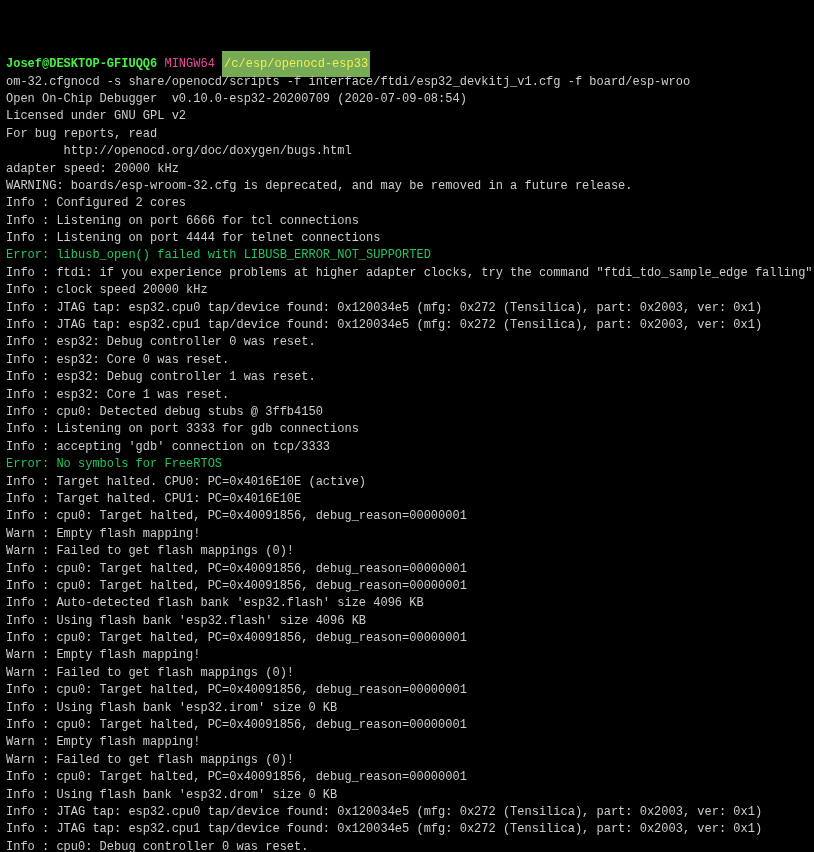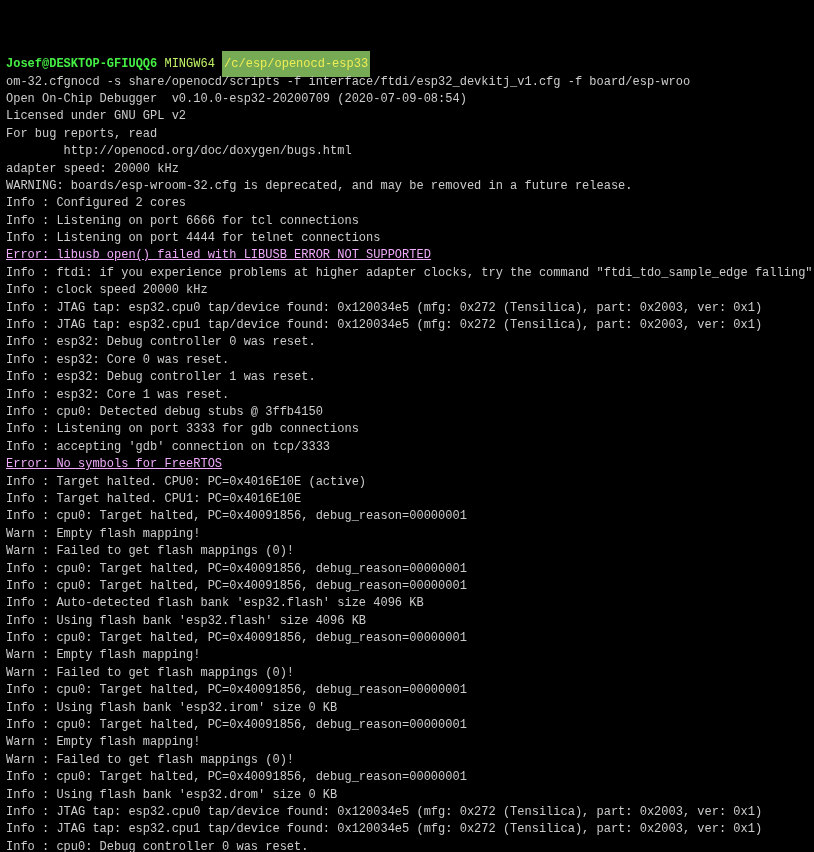--- a/index.html
+++ b/index.html
@@ -9,24 +9,24 @@
       font-family: 'Consolas', 'Courier New', monospace;
       font-size: 12px;
       line-height: 1.45;
       padding: 4px 6px;
       width: 814px;
       height: 852px;
       overflow: hidden;
       white-space: pre;
     }
     .prompt-user { color: #4e4; font-weight: bold; }
-    .prompt-host { color: #bef264; }
+    .prompt-host { color: #ec4899; }
     .prompt-path { color: #ee5; background: #7a5; padding: 6px 2px; }
     .line { display: block; }
-    .error { color: #f0abfc; text-decoration: underline; }
+    .error { color: #22c55e; }
   </style>
 </head>
 <body>
 
 
 <div><span class="line"><span class="prompt-user"><span>Josef</span><span>@</span><span>DESKTOP-GFIUQQ6</span></span> <span class="prompt-host">MINGW64</span> <span class="prompt-path">/c/esp/openocd-esp33</span></span><span class="line">om-32.cfgnocd -s share/openocd/scripts -f interface/ftdi/esp32_devkitj_v1.cfg -f board/esp-wroo</span><span id="header-lines"><span class="line">Open On-Chip Debugger  v0.10.0-esp32-20200709 (2020-07-09-08:54)</span><span class="line">Licensed under GNU GPL v2</span><span class="line">For bug reports, read</span><span class="line">        http://openocd.org/doc/doxygen/bugs.html</span><span class="line">adapter speed: 20000 kHz</span><span class="line"></span></span><span class="line">WARNING: boards/esp-wroom-32.cfg is deprecated, and may be removed in a future release.</span><span id="log-lines"><span class="line">Info : Configured 2 cores</span><span class="line">Info : Listening on port 6666 for tcl connections</span><span class="line">Info : Listening on port 4444 for telnet connections</span><span class="line"><span class="error">Error: libusb_open() failed with LIBUSB_ERROR_NOT_SUPPORTED</span></span><span class="line">Info : ftdi: if you experience problems at higher adapter clocks, try the command "ftdi_tdo_sample_edge falling"</span><span class="line">Info : clock speed 20000 kHz</span><span class="line">Info : JTAG tap: esp32.cpu0 tap/device found: 0x120034e5 (mfg: 0x272 (Tensilica), part: 0x2003, ver: 0x1)</span><span class="line">Info : JTAG tap: esp32.cpu1 tap/device found: 0x120034e5 (mfg: 0x272 (Tensilica), part: 0x2003, ver: 0x1)</span><span class="line">Info : esp32: Debug controller 0 was reset.</span><span class="line">Info : esp32: Core 0 was reset.</span><span class="line">Info : esp32: Debug controller 1 was reset.</span><span class="line">Info : esp32: Core 1 was reset.</span><span class="line">Info : cpu0: Detected debug stubs @ 3ffb4150</span><span class="line">Info : Listening on port 3333 for gdb connections</span><span class="line">Info : accepting 'gdb' connection on tcp/3333</span><span class="line"><span class="error">Error: No symbols for FreeRTOS</span></span><span class="line">Info : Target halted. CPU0: PC=0x4016E10E (active)</span><span class="line">Info : Target halted. CPU1: PC=0x4016E10E</span><span class="line">Info : cpu0: Target halted, PC=0x40091856, debug_reason=00000001</span><span class="line">Warn : Empty flash mapping!</span><span class="line">Warn : Failed to get flash mappings (0)!</span><span class="line">Info : cpu0: Target halted, PC=0x40091856, debug_reason=00000001</span><span class="line">Info : cpu0: Target halted, PC=0x40091856, debug_reason=00000001</span><span class="line">Info : Auto-detected flash bank 'esp32.flash' size 4096 KB</span><span class="line">Info : Using flash bank 'esp32.flash' size 4096 KB</span><span class="line">Info : cpu0: Target halted, PC=0x40091856, debug_reason=00000001</span><span class="line">Warn : Empty flash mapping!</span><span class="line">Warn : Failed to get flash mappings (0)!</span><span class="line">Info : cpu0: Target halted, PC=0x40091856, debug_reason=00000001</span><span class="line">Info : Using flash bank 'esp32.irom' size 0 KB</span><span class="line">Info : cpu0: Target halted, PC=0x40091856, debug_reason=00000001</span><span class="line">Warn : Empty flash mapping!</span><span class="line">Warn : Failed to get flash mappings (0)!</span><span class="line">Info : cpu0: Target halted, PC=0x40091856, debug_reason=00000001</span><span class="line">Info : Using flash bank 'esp32.drom' size 0 KB</span><span class="line">Info : JTAG tap: esp32.cpu0 tap/device found: 0x120034e5 (mfg: 0x272 (Tensilica), part: 0x2003, ver: 0x1)</span><span class="line">Info : JTAG tap: esp32.cpu1 tap/device found: 0x120034e5 (mfg: 0x272 (Tensilica), part: 0x2003, ver: 0x1)</span><span class="line">Info : cpu0: Debug controller 0 was reset.</span></span></div>
 
 
 
 

